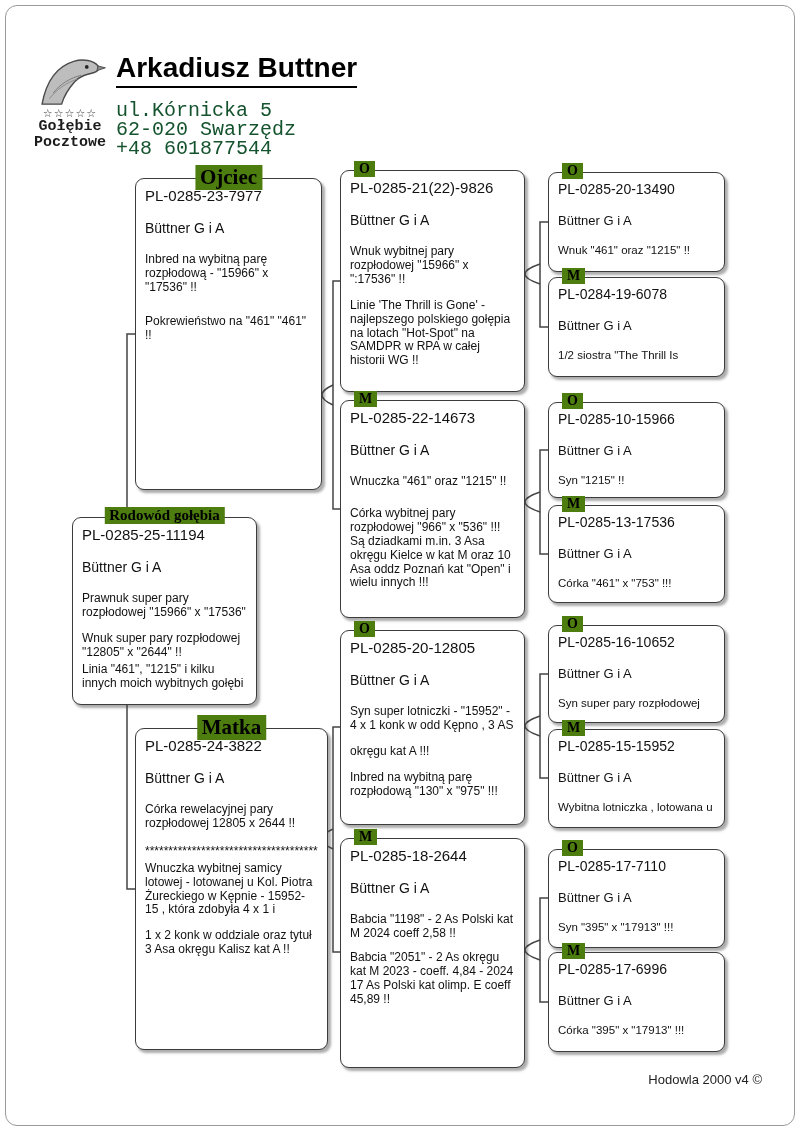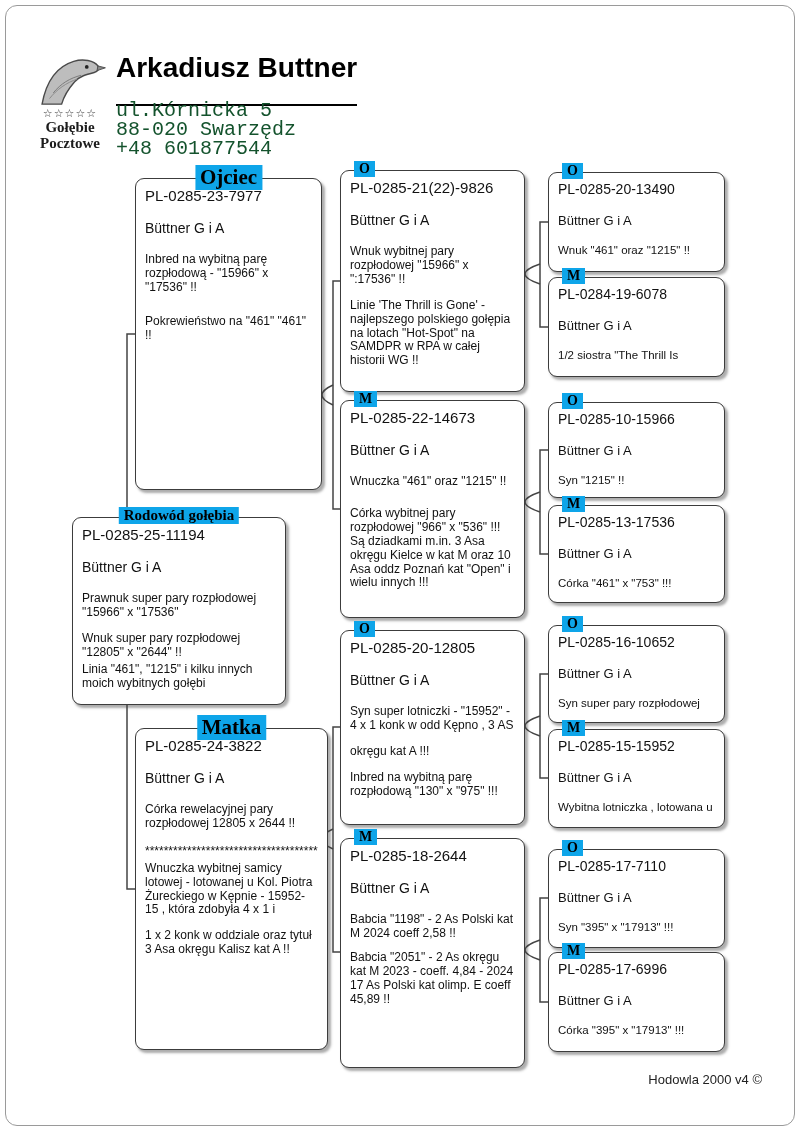--- a/index.html
+++ b/index.html
@@ -8,36 +8,36 @@
     font-family:"Liberation Sans", sans-serif; color:#111; overflow:hidden;
     margin:0 auto;
   }
   .page-border {
     position:absolute; inset:5px; border:1.3px solid #9a9a9a;
     border-radius:12px; pointer-events:none;
   }
   
   .logo { position:absolute; left:26px; top:52px; width:88px; text-align:center; }
   .logo .stars { font-size:11px; letter-spacing:1px; color:#444; line-height:11px; margin-top:-2px; }
-  .logo .lw { font-family:Liberation Serif, serif; font-weight:bold; font-size:15px; line-height:16px; color:#1c1c1c; }
+  .logo .lw { font-family:Liberation Mono, monospace; font-weight:bold; font-size:15px; line-height:16px; color:#1c1c1c; }
   .title {
     position:absolute; left:116px; top:52px;
     font-size:28px; font-weight:bold; color:#000;
-    border-bottom:2px solid #000; padding-bottom:20px;
+    border-bottom:2px solid #000; padding-bottom:2px;
   }
   .addr { position:absolute; left:116px; top:101px; font-size:20px; line-height:19px; color:#14532d;font-family:Liberation Mono, monospace; }
   
   .pbox {
     position:absolute; background:#fff;
     border:1.6px solid #3c3c3c; border-radius:9px;
     box-shadow:2.5px 3px 2.5px rgba(70,70,70,.45);
     padding:8px 9px; box-sizing:border-box;
   }
   .tag {
-    position:absolute; background:#0ea5e9; padding:0 5px;
+    position:absolute; background:#4d7c0f; padding:0 5px;
     font-family:"Liberation Serif", serif; font-weight:bold; color:#000;
     white-space:nowrap;
   }
   .tag-center { left:50%; transform:translateX(-50%); top:-14px; font-size:21px; }
   .tag-center-sm { left:50%; transform:translateX(-50%); top:-11px; font-size:15px; }
   .tag-left { left:13px; top:-10px; font-size:14px; }
   .ring { font-size:15px; margin-bottom:16px; white-space:nowrap; }
   .pname { font-size:14px; margin-bottom:17px; }
   .note { font-size:12px; line-height:1.16; margin-bottom:12px; }
   .note.tight { margin-bottom:3px; }
@@ -92,33 +92,33 @@
       <path d="M18 50 C26 40 36 33 48 29" fill="none" stroke="#888" stroke-width="1"></path>
     </svg>
     <div class="stars">☆☆☆☆☆</div>
     <div class="lw">Gołębie</div>
     <div class="lw">Pocztowe</div>
   </div>
 
   <div class="title">Arkadiusz Buttner</div>
   <div class="addr">
     <div>ul.Kórnicka 5</div>
-    <div>88-020 Swarzędz</div>
+    <div>62-020 Swarzędz</div>
     <div>+48 601877544</div>
   </div>
 
   <div class="pbox" style="left:135px; top:178px; width:187px; height:312px;">
     <span class="tag tag-center">Ojciec</span>
     <div class="ring">PL-0285-23-7977</div>
     <div class="pname">Büttner G i A</div>
     <div class="note" style="margin-bottom:20px">Inbred na wybitną parę rozpłodową - "15966" x "17536" !!</div>
     <div class="note">Pokrewieństwo na "461" "461" !!</div>
   </div>
 
-  <div class="pbox" style="left:72px; top:517px; width:214px; height:188px;">
+  <div class="pbox" style="left:72px; top:517px; width:185px; height:188px;">
     <span class="tag tag-center-sm">Rodowód gołębia</span>
     <div class="ring">PL-0285-25-11194</div>
     <div class="pname">Büttner G i A</div>
     <div class="note">Prawnuk super pary rozpłodowej "15966" x "17536"</div>
     <div class="note tight">Wnuk super pary rozpłodowej "12805" x "2644" !!</div>
     <div class="note">Linia "461", "1215" i kilku innych moich wybitnych gołębi</div>
   </div>
 
   <div class="pbox" style="left:135px; top:728px; width:193px; height:322px;">
     <span class="tag tag-center">Matka</span>

